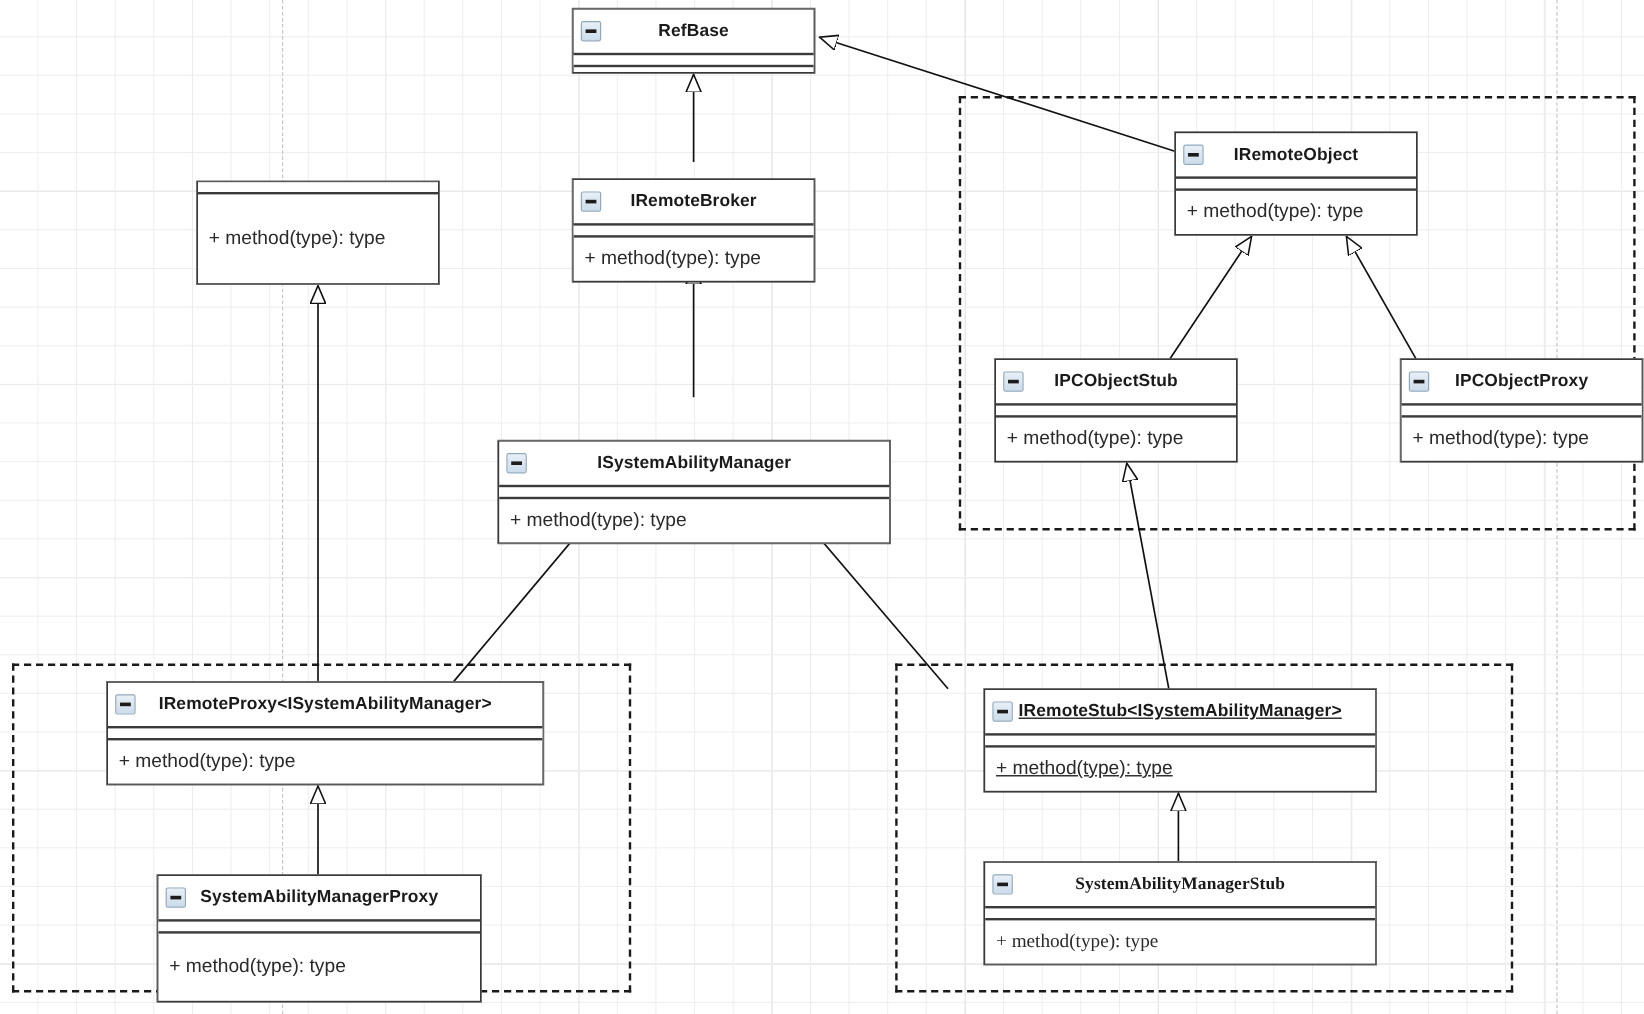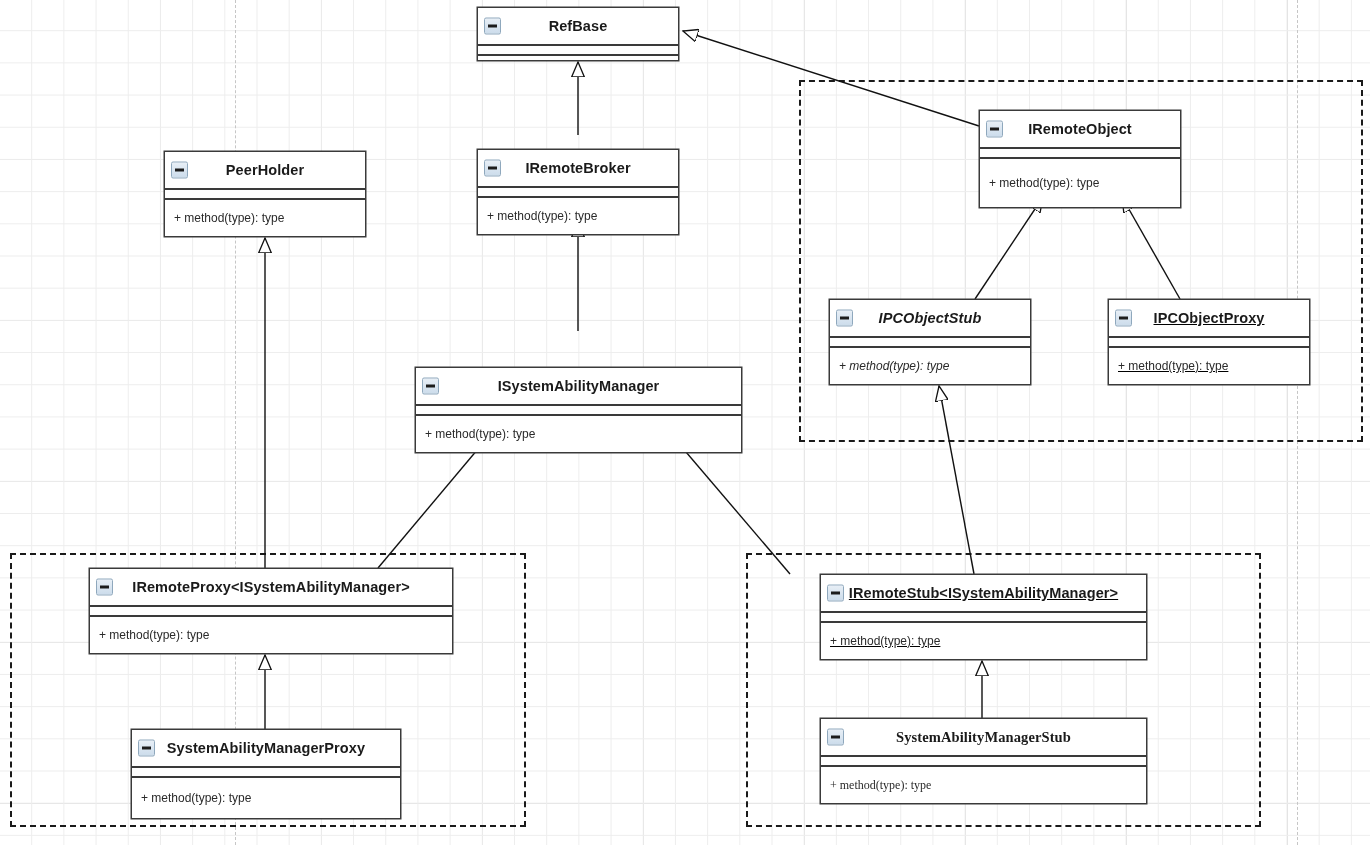--- a/index.html
+++ b/index.html
@@ -91,21 +91,21 @@
     box-sizing: border-box;
     background: #fff;
   }
   .uml .body {
     display: flex;
     align-items: center;
     box-sizing: border-box;
     flex: 1 1 auto;
   }
   .uml .body .member {
-    font-size: 12px;
+    font-size: 16px;
     color: #2a2a2a;
     padding-left: 9px;
     white-space: nowrap;
   }
   .uml.wrap {
     display: flex;
     flex-direction: column;
   }
   svg.edges {
     position: absolute;
@@ -164,72 +164,66 @@
     <div class="hdr">
       <span class="collapse-icon">
           <i></i>
         </span>
       <span class="title">RefBase</span>
     </div>
     <div class="gap"></div>
   </div>
 
   <div class="uml wrap" style="left:164px; top:151px; width:202px; height:86px;">
-    <div class="hdr">
-      <span class="collapse-icon">
-          <i></i>
-        </span>
-      <span class="title">PeerHolder</span>
-    </div>
     <div class="gap"></div>
     <div class="body">
       <span class="member">+ method(type): type</span>
     </div>
   </div>
 
   <div class="uml wrap" style="left:477px; top:135px; width:202px; height:86px;margin-top:14px;">
     <div class="hdr">
       <span class="collapse-icon">
           <i></i>
         </span>
       <span class="title">IRemoteBroker</span>
     </div>
     <div class="gap"></div>
     <div class="body">
       <span class="member">+ method(type): type</span>
     </div>
   </div>
 
-  <div class="uml wrap" style="left:979px; top:110px; width:202px; height:98px;">
+  <div class="uml wrap" style="left:979px; top:110px; width:202px; height:86px;">
     <div class="hdr">
       <span class="collapse-icon">
           <i></i>
         </span>
       <span class="title">IRemoteObject</span>
     </div>
     <div class="gap"></div>
     <div class="body">
       <span class="member">+ method(type): type</span>
     </div>
   </div>
 
-  <div class="uml wrap" style="left:829px; top:299px; width:202px; height:86px;font-style:italic;">
+  <div class="uml wrap" style="left:829px; top:299px; width:202px; height:86px;">
     <div class="hdr">
       <span class="collapse-icon">
           <i></i>
         </span>
       <span class="title">IPCObjectStub</span>
     </div>
     <div class="gap"></div>
     <div class="body">
       <span class="member">+ method(type): type</span>
     </div>
   </div>
 
-  <div class="uml wrap" style="left:1108px; top:299px; width:202px; height:86px;text-decoration:underline;">
+  <div class="uml wrap" style="left:1167px; top:299px; width:202px; height:86px;">
     <div class="hdr">
       <span class="collapse-icon">
           <i></i>
         </span>
       <span class="title">IPCObjectProxy</span>
     </div>
     <div class="gap"></div>
     <div class="body">
       <span class="member">+ method(type): type</span>
     </div>
@@ -267,21 +261,21 @@
           <i></i>
         </span>
       <span class="title">IRemoteStub&lt;ISystemAbilityManager&gt;</span>
     </div>
     <div class="gap"></div>
     <div class="body">
       <span class="member">+ method(type): type</span>
     </div>
   </div>
 
-  <div class="uml wrap" style="left:131px; top:729px; width:270px; height:90px;">
+  <div class="uml wrap" style="left:131px; top:729px; width:270px; height:106px;">
     <div class="hdr">
       <span class="collapse-icon">
           <i></i>
         </span>
       <span class="title">SystemAbilityManagerProxy</span>
     </div>
     <div class="gap"></div>
     <div class="body">
       <span class="member">+ method(type): type</span>
     </div>

